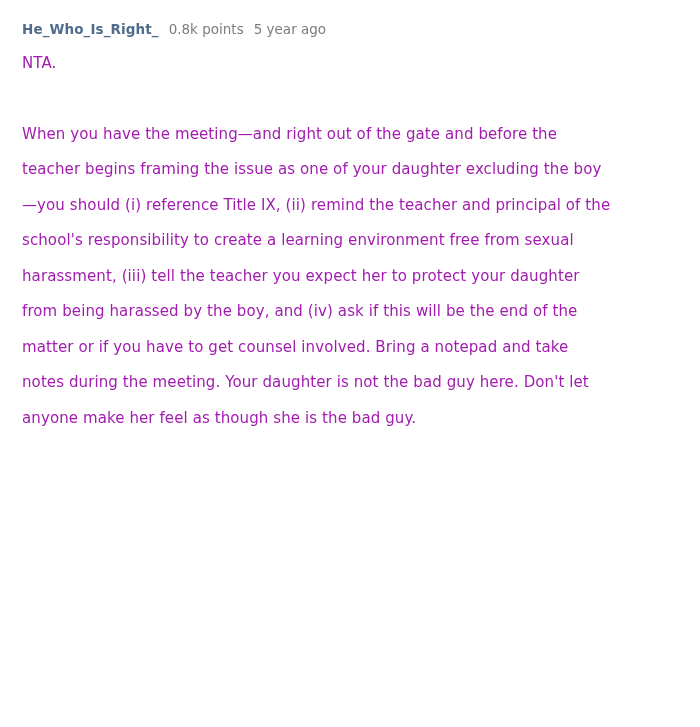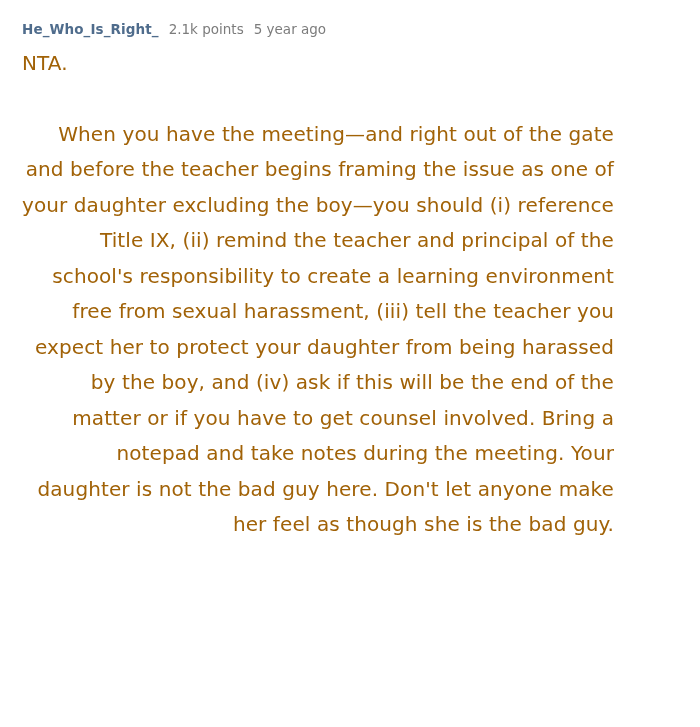--- a/index.html
+++ b/index.html
@@ -35,41 +35,40 @@
   }
   .points {
     color: #7c7c7c;
     font-weight: 400;
   }
   .timestamp {
     color: #7c7c7c;
     font-weight: 400;
   }
   .comment-body {
-    font-size: 20px;
+    font-size: 15px;
     line-height: 35.5px;
-    color: #a16207;
+    color: #a21caf;
     letter-spacing: 0.1px;
   }
   .comment-body p {
     margin: 0;
   }
   .comment-body p.gap {
     margin-top: 35px;
-    text-align: right;
   }
 </style>
 </head>
 <body>
 
 <div class="comment">
 
   <div class="comment-meta">
     <span class="author">He_Who_Is_Right_</span>
-    <span class="points">2.1k points</span>
+    <span class="points">0.8k points</span>
     <span class="timestamp">5 year ago</span>
   </div>
 
   <div class="comment-body">
     <p>NTA.</p>
     <p class="gap">When you have the meeting—and right out of the gate and before the teacher begins framing the issue as one of your daughter excluding the boy—you should (i) reference Title IX, (ii) remind the teacher and principal of the school's responsibility to create a learning environment free from sexual harassment, (iii) tell the teacher you expect her to protect your daughter from being harassed by the boy, and (iv) ask if this will be the end of the matter or if you have to get counsel involved. Bring a notepad and take notes during the meeting. Your daughter is not the bad guy here. Don't let anyone make her feel as though she is the bad guy.</p>
   </div>
 
 </div>
 

